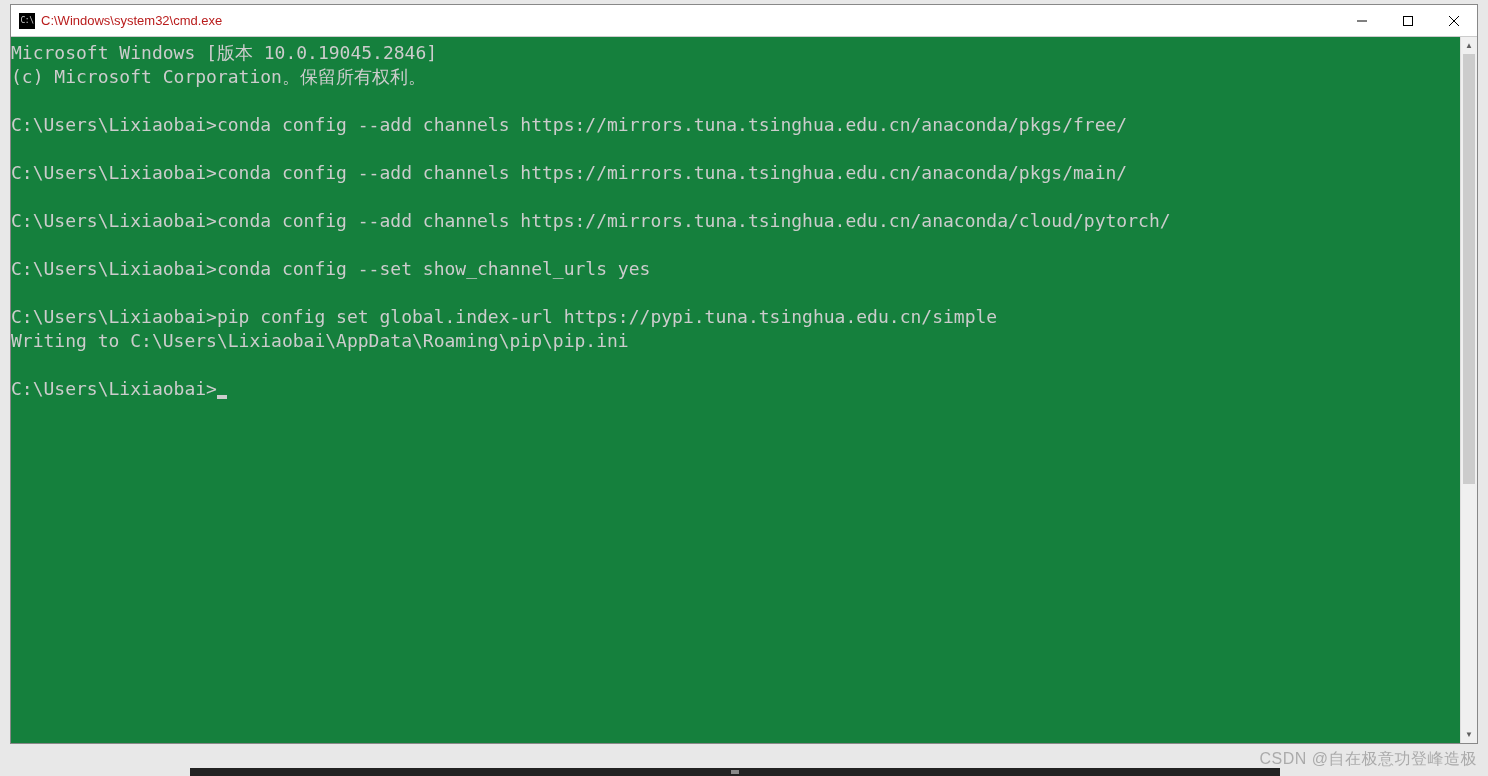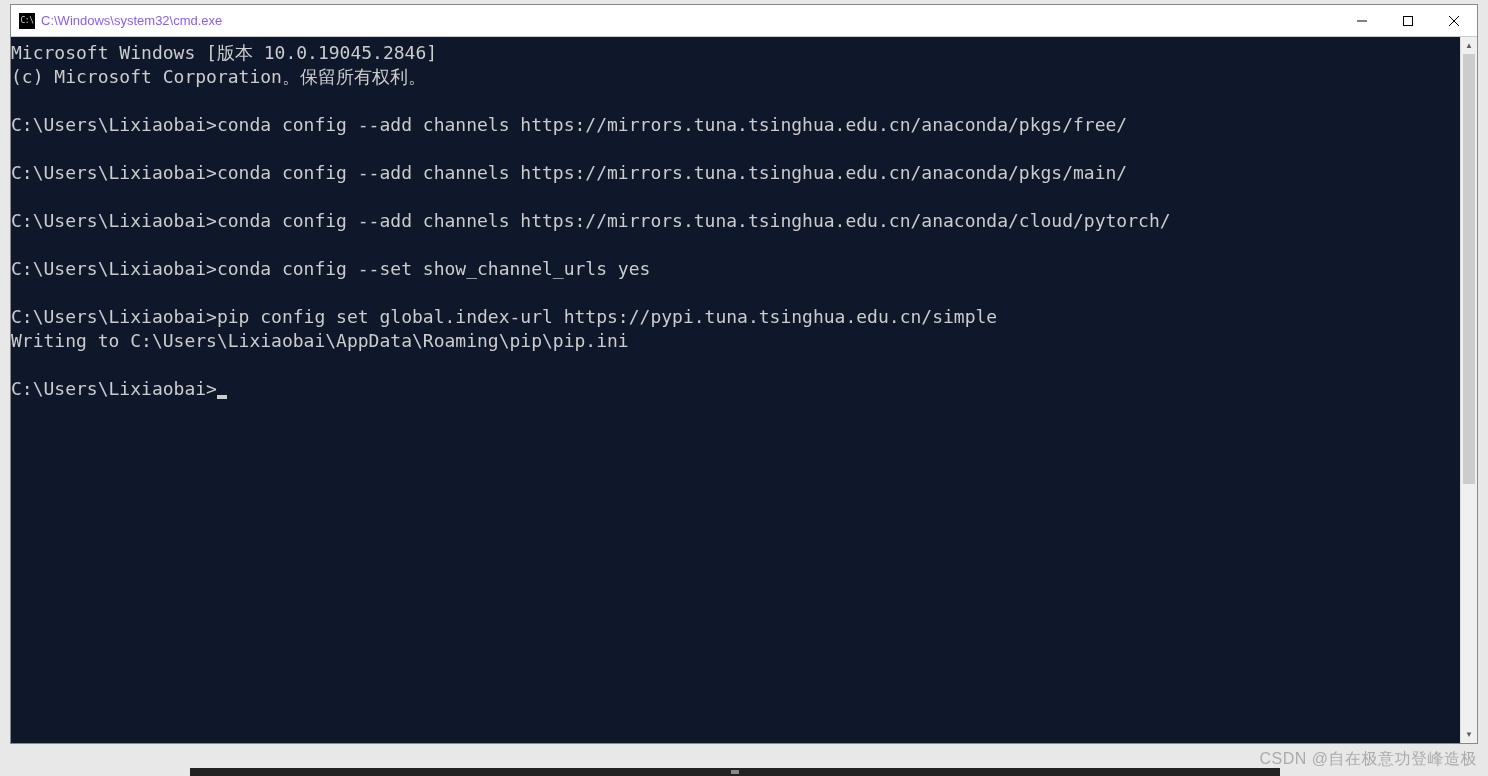--- a/index.html
+++ b/index.html
@@ -38,21 +38,21 @@
       font-size: 8px;
       font-family: monospace;
       display: flex;
       align-items: center;
       justify-content: center;
       letter-spacing: -0.5px;
     }
     .titlebar-text {
       margin-left: 6px;
       font-size: 13px;
-      color: #8b5cf6;
+      color: #b91c1c;
       flex: 1;
     }
     .win-controls {
       display: flex;
       height: 100%;
     }
     .win-btn {
       width: 46px;
       height: 100%;
       display: flex;
@@ -61,21 +61,21 @@
       color: #000;
     }
     .win-btn svg { width: 10px; height: 10px; }
     .content-wrap {
       flex: 1;
       display: flex;
       overflow: hidden;
     }
     .terminal {
       flex: 1;
-      background: #0f172a;
+      background: #15803d;
       color: #ccc;
       font-family: "NSimSun", "SimSun", Consolas, monospace;
       font-size: 18px;
       line-height: 24px;
       padding: 4px 0 0 0;
       white-space: pre;
       overflow: hidden;
     }
     .term-line { min-height: 24px; }
     .cursor {

